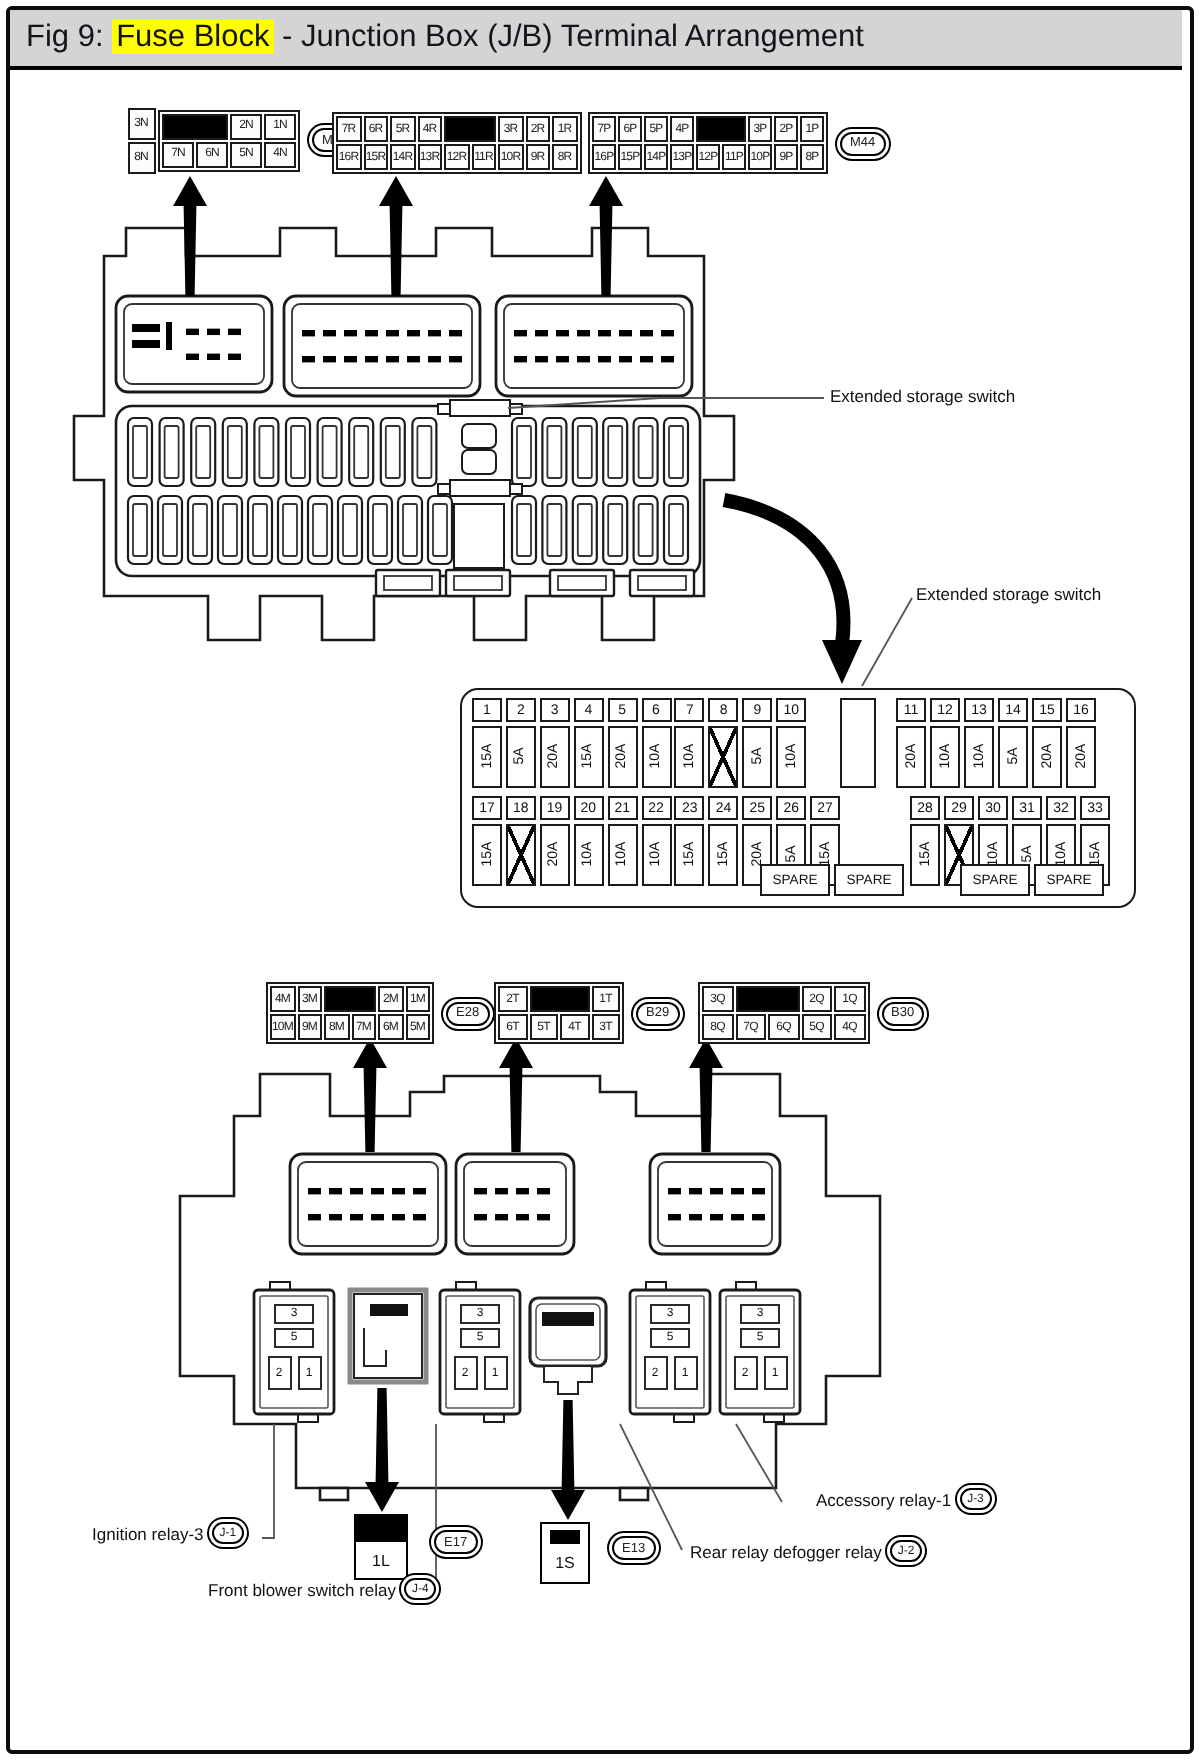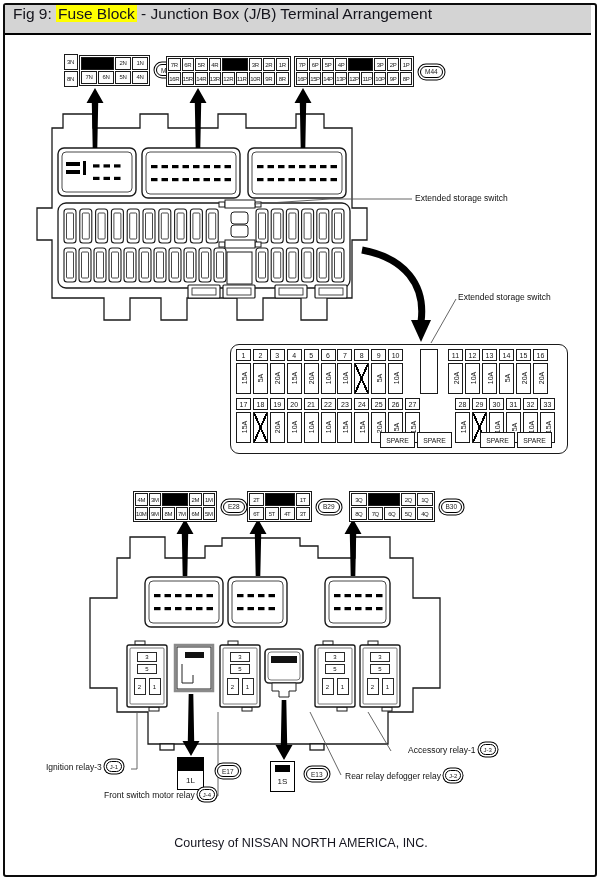--- a/index.html
+++ b/index.html
@@ -1,21 +1,21 @@
 <!DOCTYPE html>
 <html><head>
 <meta charset="utf-8">
 <style>
   html,body{margin:0;padding:0;background:#fff;}
   #stage{position:relative;width:602px;height:881px;background:#fff;overflow:hidden;
          font-family:"Liberation Sans",sans-serif;color:#111;}
   .frame{position:absolute;left:3px;top:3px;width:590px;height:870px;
          border:2.5px solid #0c0c0c;border-radius:3px;background:#fff;}
   .titlebar{position:absolute;left:5px;top:5px;width:586px;height:30px;background:#d4d4d4;
-            border-bottom:2.5px solid #000;display:flex;padding-left:8px;box-sizing:border-box;}
+            border-bottom:2.5px solid #000;display:flex;align-items:center;padding-left:8px;box-sizing:border-box;}
   .title-text{font-size:15.5px;color:#14141c;white-space:pre;}
   .hl{padding:0 2px;}
   svg#diagram{position:absolute;left:0;top:0;}
   .ov{position:absolute;}
   
   .pinasm{position:absolute;display:flex;align-items:center;}
   .pingrid{border:1.4px solid #1a1a1a;background:#fff;padding:0.5px;}
   .prow{display:flex;}
   .pc{height:11px;border:1px solid #1a1a1a;background:#fcfcfc;margin:0.5px;
       display:flex;align-items:center;justify-content:center;font-size:6px;letter-spacing:-0.4px;
@@ -693,26 +693,25 @@
     <div class="blackbar"></div>
     <div class="pinlab">1S</div>
   </div>
   <span class="oval ov" style="left:300px;top:768px">E13</span>
 
   <div class="lblrow" style="left:46px;top:761px">
     <span>Ignition relay-3</span>
     <span class="oval">J-1</span>
   </div>
   <div class="lblrow" style="left:104px;top:789px">
-    <span>Front switch motor relay</span>
+    <span>Front blower switch relay</span>
     <span class="oval">J-4</span>
   </div>
   <div class="lblrow" style="left:345px;top:770px">
     <span>Rear relay defogger relay</span>
     <span class="oval">J-2</span>
   </div>
   <div class="lblrow" style="left:408px;top:744px">
     <span>Accessory relay-1</span>
     <span class="oval">J-3</span>
   </div>
 
-  <div class="footer">Courtesy of NISSAN NORTH AMERICA, INC.</div>
 </div>
 
 </body></html>

